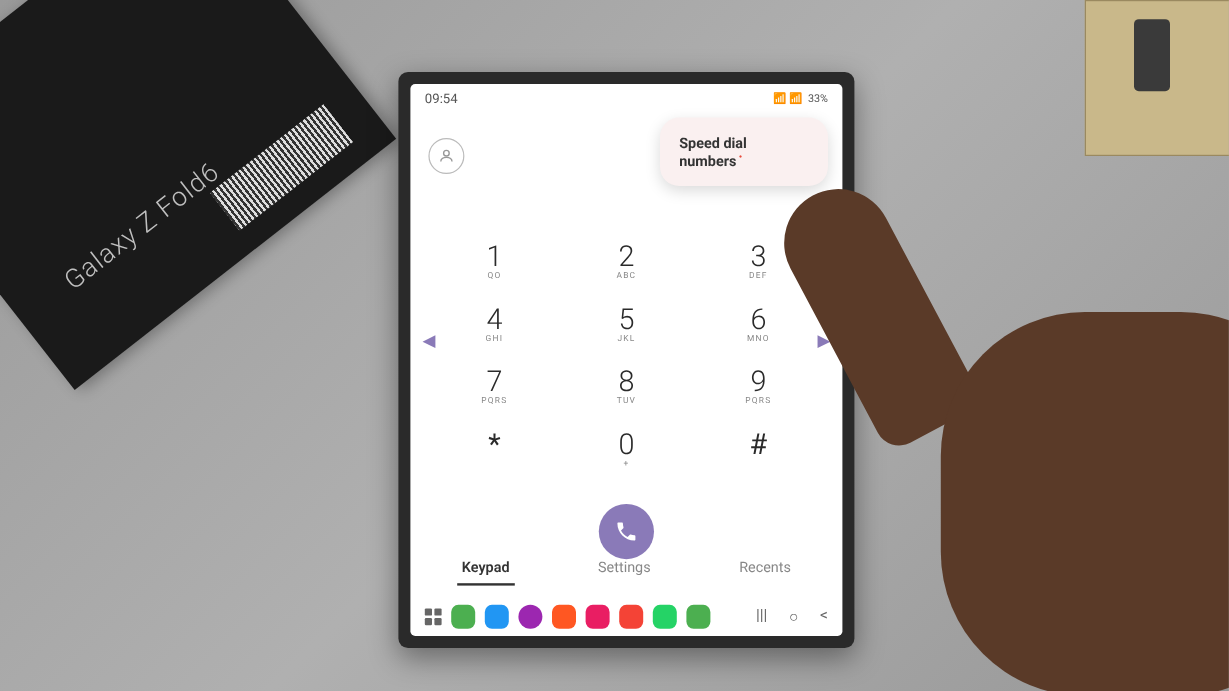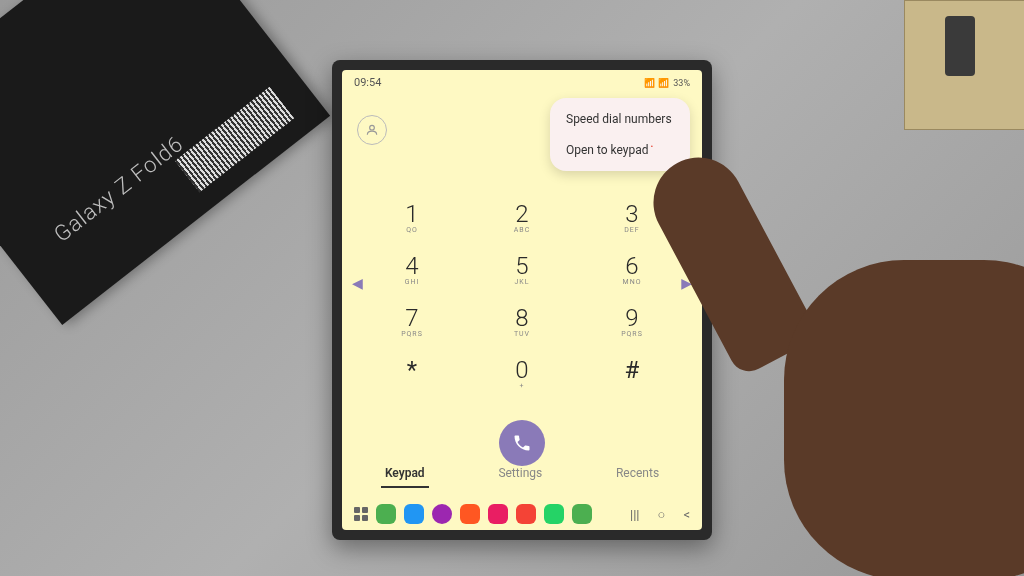--- a/index.html
+++ b/index.html
@@ -27,34 +27,34 @@
       background: #c9b88a; border: 1px solid #9a8960;
     }
     .hinge { position: absolute; top: 15px; left: 40px; width: 30px; height: 60px; background: #3a3a3a; border-radius: 4px; }
     
     .tablet-device {
       position: absolute; top: 60px; left: 332px; width: 380px; height: 480px;
       background: #2a2a2a; border-radius: 8px; padding: 10px;
       box-shadow: 0 8px 24px rgba(0,0,0,0.4);
     }
     .tablet-screen {
-      width: 100%; height: 100%; background: #fef9c3; border-radius: 4px;
+      width: 100%; height: 100%; background: #ffffff; border-radius: 4px;
       position: relative; overflow: hidden;
     }
     
     .status-bar {
       display: flex; justify-content: space-between; align-items: center;
       padding: 6px 12px; font-size: 11px; color: #555;
     }
     .status-right { display: flex; gap: 4px; align-items: center; font-size: 9px; }
     
     .context-menu {
       position: absolute; top: 28px; right: 12px; width: 140px;
       background: #faf0f0; border-radius: 16px; box-shadow: 0 4px 12px rgba(0,0,0,0.15);
-      padding: 6px 0; z-index: 100;
+      padding: 6px 0; z-index: 100; font-weight: bold;
     }
     .context-menu-item {
       padding: 8px 16px; font-size: 12px; color: #333; cursor: pointer;
     }
     .context-menu-item:last-child::after { content: '•'; color: #e74c3c; margin-left: 2px; font-size: 8px; vertical-align: super; }
     
     .dial-input-area {
       position: absolute; top: 45px; left: 15px; width: 30px; height: 30px;
       border: 1.5px solid #bbb; border-radius: 50%; display: flex;
       align-items: center; justify-content: center;
@@ -155,21 +155,20 @@
 
       <div class="dial-input-area">
         <svg width="14" height="14" viewBox="0 0 24 24" fill="none" stroke="#999" stroke-width="2">
             <circle cx="12" cy="8" r="4"></circle>
             <path d="M4 20c0-4 4-6 8-6s8 2 8 6"></path>
           </svg>
       </div>
 
       <div class="context-menu">
         <div class="context-menu-item">Speed dial numbers</div>
-        <div class="context-menu-item">Open to keypad</div>
       </div>
 
       <div class="keypad-container">
         <span class="keypad-arrow arrow-left">◀</span>
         <span class="keypad-arrow arrow-right">▶</span>
 
         <div class="keypad-row">
           <div class="keypad-key">
               <div class="key-number">1</div>
               <div class="key-letters">QO</div>

